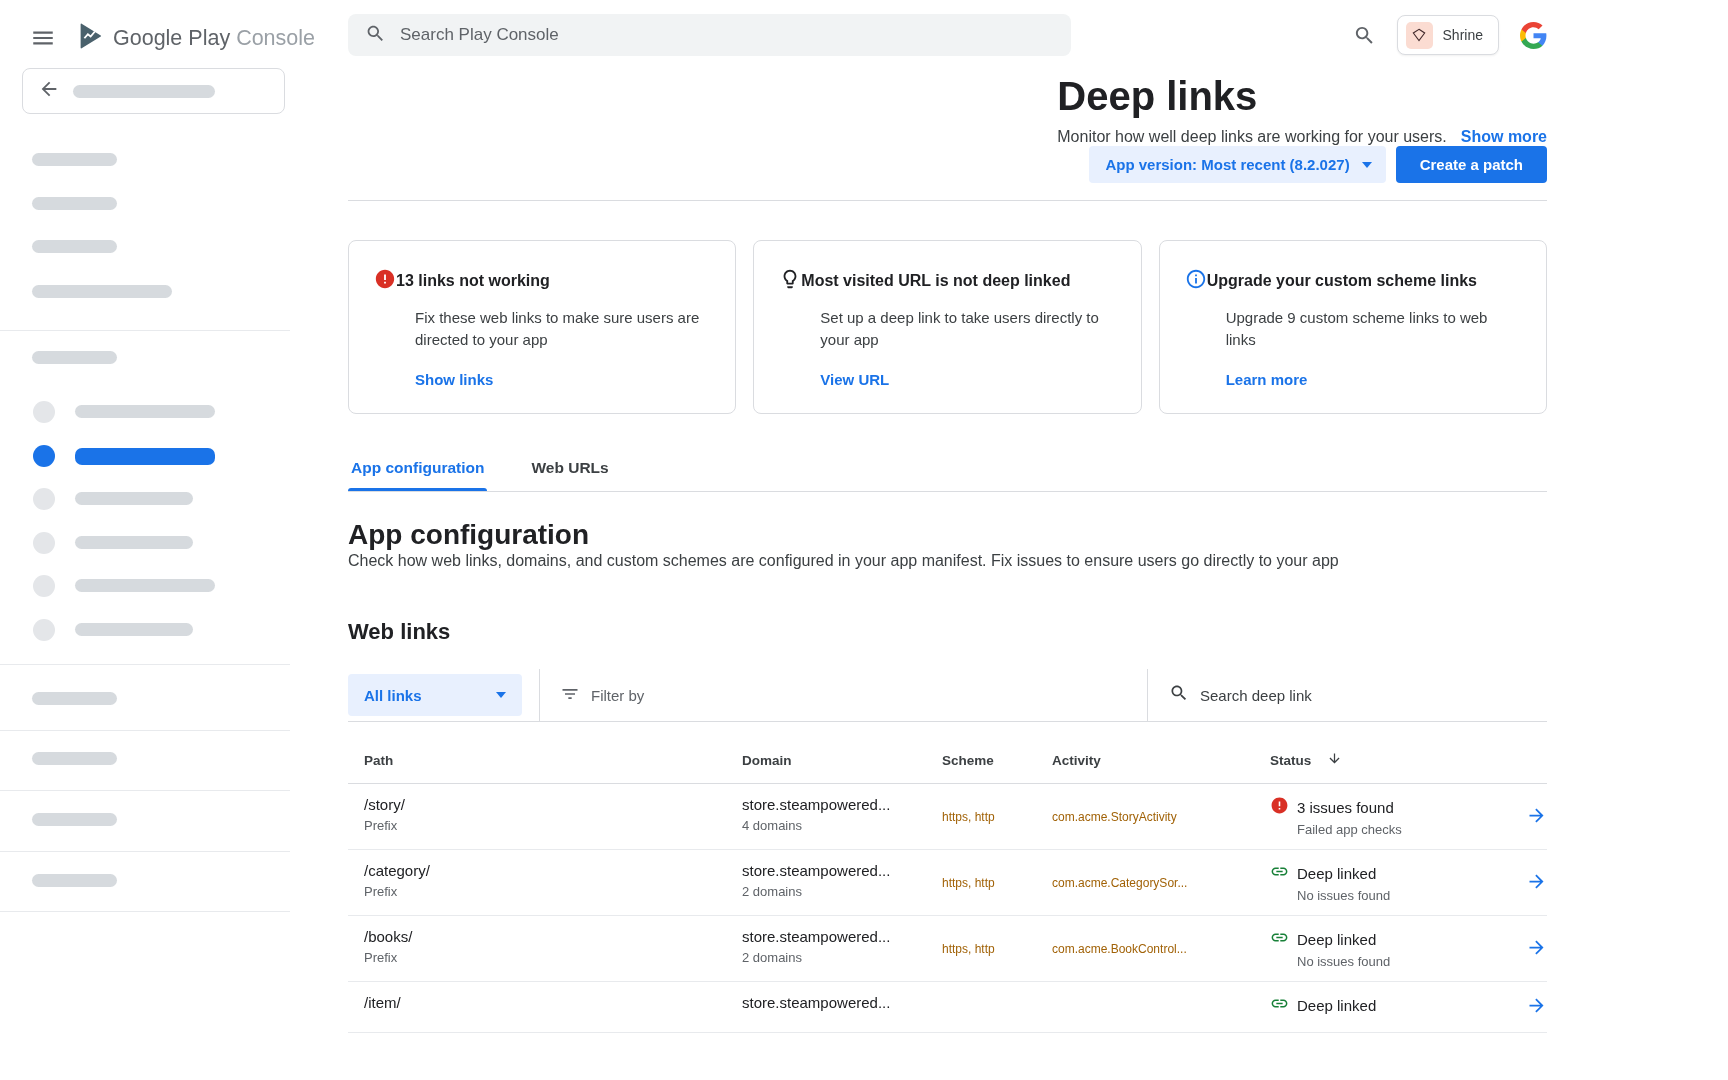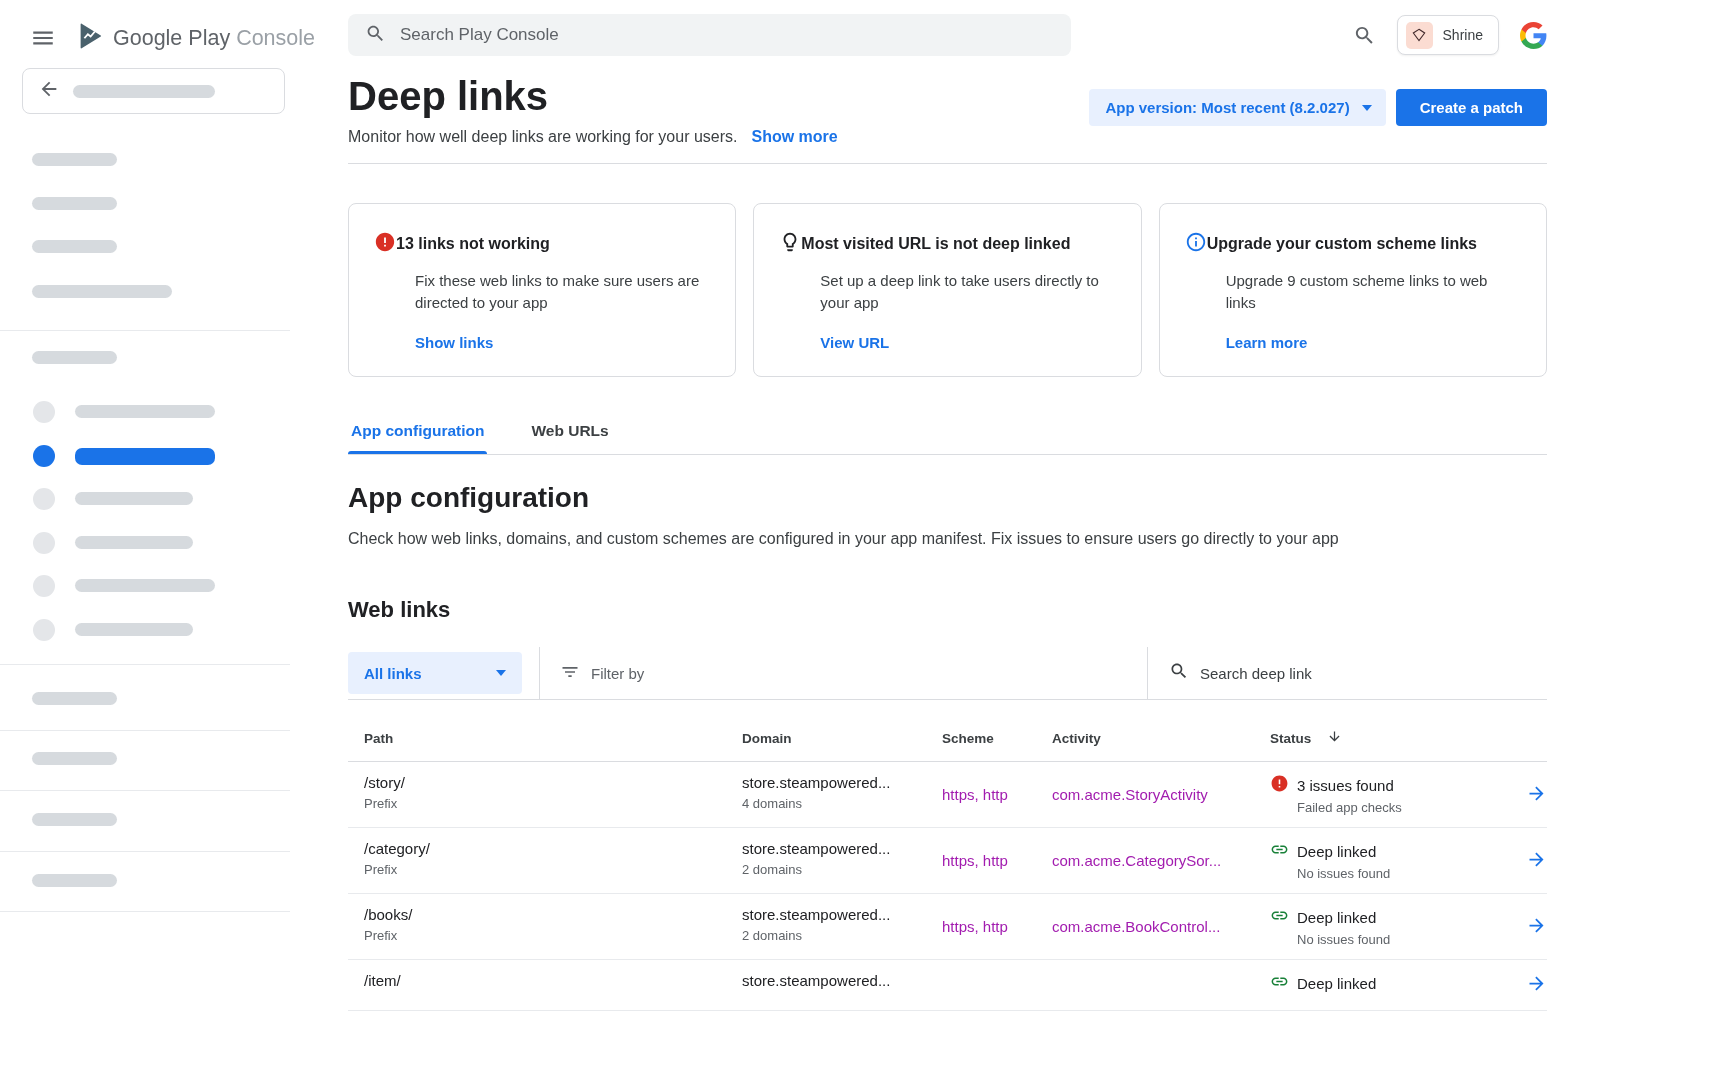--- a/index.html
+++ b/index.html
@@ -32,25 +32,25 @@
   .search-field input{flex:1;font-size:17px;color:#202124;}
   .search-field input::placeholder{color:#5f6368;}
   .topbar-right{margin-left:auto;display:flex;align-items:center;gap:21px;}
   .icon-btn{display:flex;align-items:center;justify-content:center;}
   .account-chip{height:40px;border:1px solid #dadce0;border-radius:8px;background:#fff;display:flex;
     align-items:center;gap:10px;padding:0 15px 0 8px;box-shadow:0 1px 2px rgba(60,64,67,.08);}
   .account-icon{width:27px;height:27px;border-radius:5px;background:#fbdcd2;display:flex;
     align-items:center;justify-content:center;}
   .account-label{font-size:14px;color:#3c4043;}
 
-  .page-head{margin-top:18px;display:flex;align-items:flex-start;justify-content:space-between;}
+  .page-head{margin-top:18px;display:flex;align-items:flex-end;justify-content:space-between;flex-direction:column;}
   h1{font-size:40px;font-weight:600;color:#202124;}
   .subtitle{margin-top:9px;font-size:16px;color:#3c4043;}
   .subtitle a{color:#1a73e8;text-decoration:none;font-weight:700;margin-left:14px;cursor:pointer;}
-  .head-actions{display:flex;align-items:center;gap:10px;margin-top:15px;}
+  .head-actions{display:flex;align-items:center;gap:10px;margin-top:0;}
   .version-chip{height:37px;padding:0 14px 0 16px;background:#e8f0fe;border-radius:4px;color:#1a73e8;
     font-size:15px;font-weight:600;display:flex;align-items:center;gap:12px;}
   .caret{width:0;height:0;border-left:5px solid transparent;border-right:5px solid transparent;
     border-top:6px solid #1a73e8;}
   .primary-btn{height:37px;padding:0 24px;background:#1a73e8;border-radius:4px;color:#fff;
     font-size:15px;font-weight:600;}
   .divider{margin-top:17px;height:1px;background:#dadce0;}
 
   .cards{margin-top:39px;display:flex;gap:17px;}
   .card{flex:1;border:1px solid #dadce0;border-radius:8px;height:174px;padding:27px 26px 0 25px;
@@ -60,21 +60,21 @@
   .card-body{margin:13px 0 0 41px;font-size:15px;line-height:1.47;color:#3c4043;max-width:306px;}
   .card-action{position:absolute;left:66px;bottom:25px;font-size:15px;font-weight:600;color:#1a73e8;}
 
   .tabs{margin-top:45px;border-bottom:1px solid #dadce0;display:flex;gap:41px;}
   .tab{padding:0 3px 14px;font-size:15.5px;font-weight:600;color:#3c4043;position:relative;}
   .tab.active{color:#1a73e8;}
   .tab.active::after{content:"";position:absolute;left:0;right:0;bottom:0;height:3px;background:#1a73e8;
     border-radius:3px 3px 0 0;}
 
   h2{margin-top:27px;font-size:28px;font-weight:600;}
-  .section-desc{margin-top:16px;font-size:16px;color:#3c4043;}
+  .section-desc{margin-top:1px;font-size:16px;color:#3c4043;}
   h3{margin-top:49px;font-size:22px;font-weight:600;}
 
   .filter-bar{margin-top:24px;height:53px;border-bottom:1px solid #dadce0;display:flex;align-items:center;}
   .links-filter{width:174px;height:42px;background:#e8f0fe;border-radius:4px;display:flex;
     align-items:center;justify-content:space-between;padding:0 16px;color:#1a73e8;font-size:15px;font-weight:600;}
   .vdiv{width:1px;height:53px;background:#dadce0;}
   .vdiv.first{margin-left:17px;}
   .filter-by{display:flex;align-items:center;gap:11px;color:#5f6368;font-size:15px;margin-left:20px;}
   .fb-spacer{flex:1;}
   .deep-search{width:399px;display:flex;align-items:center;gap:11px;padding-left:21px;}
@@ -82,21 +82,21 @@
   .deep-search input::placeholder{color:#3c4043;}
 
   .table{margin-top:15px;}
   .thead,.trow{display:grid;grid-template-columns:378px 200px 110px 218px 237px 40px;padding-left:16px;}
   .thead{height:47px;align-items:center;font-size:13.5px;font-weight:600;color:#3c4043;
     border-bottom:1px solid #dadce0;}
   .th-status{display:flex;align-items:center;gap:16px;}
   .trow{padding-top:12px;padding-bottom:12px;border-bottom:1px solid #e8eaed;align-items:start;}
   .cell-main{font-size:15px;color:#202124;}
   .cell-sub{margin-top:5px;font-size:13px;color:#5f6368;}
-  .cell.center{align-self:center;font-size:15px;color:#a21caf;}
+  .cell.center{align-self:center;font-size:12px;color:#a16207;}
   .status-line{display:flex;align-items:center;gap:8px;font-size:15px;color:#202124;}
   .status-sub{margin:4px 0 0 27px;font-size:13px;color:#5f6368;}
   .row-arrow{align-self:center;justify-self:end;display:flex;}
 </style>
 </head>
 <body>
 
 <aside class="sidebar">
   <div class="sb-header">
     <button class="icon-btn">

